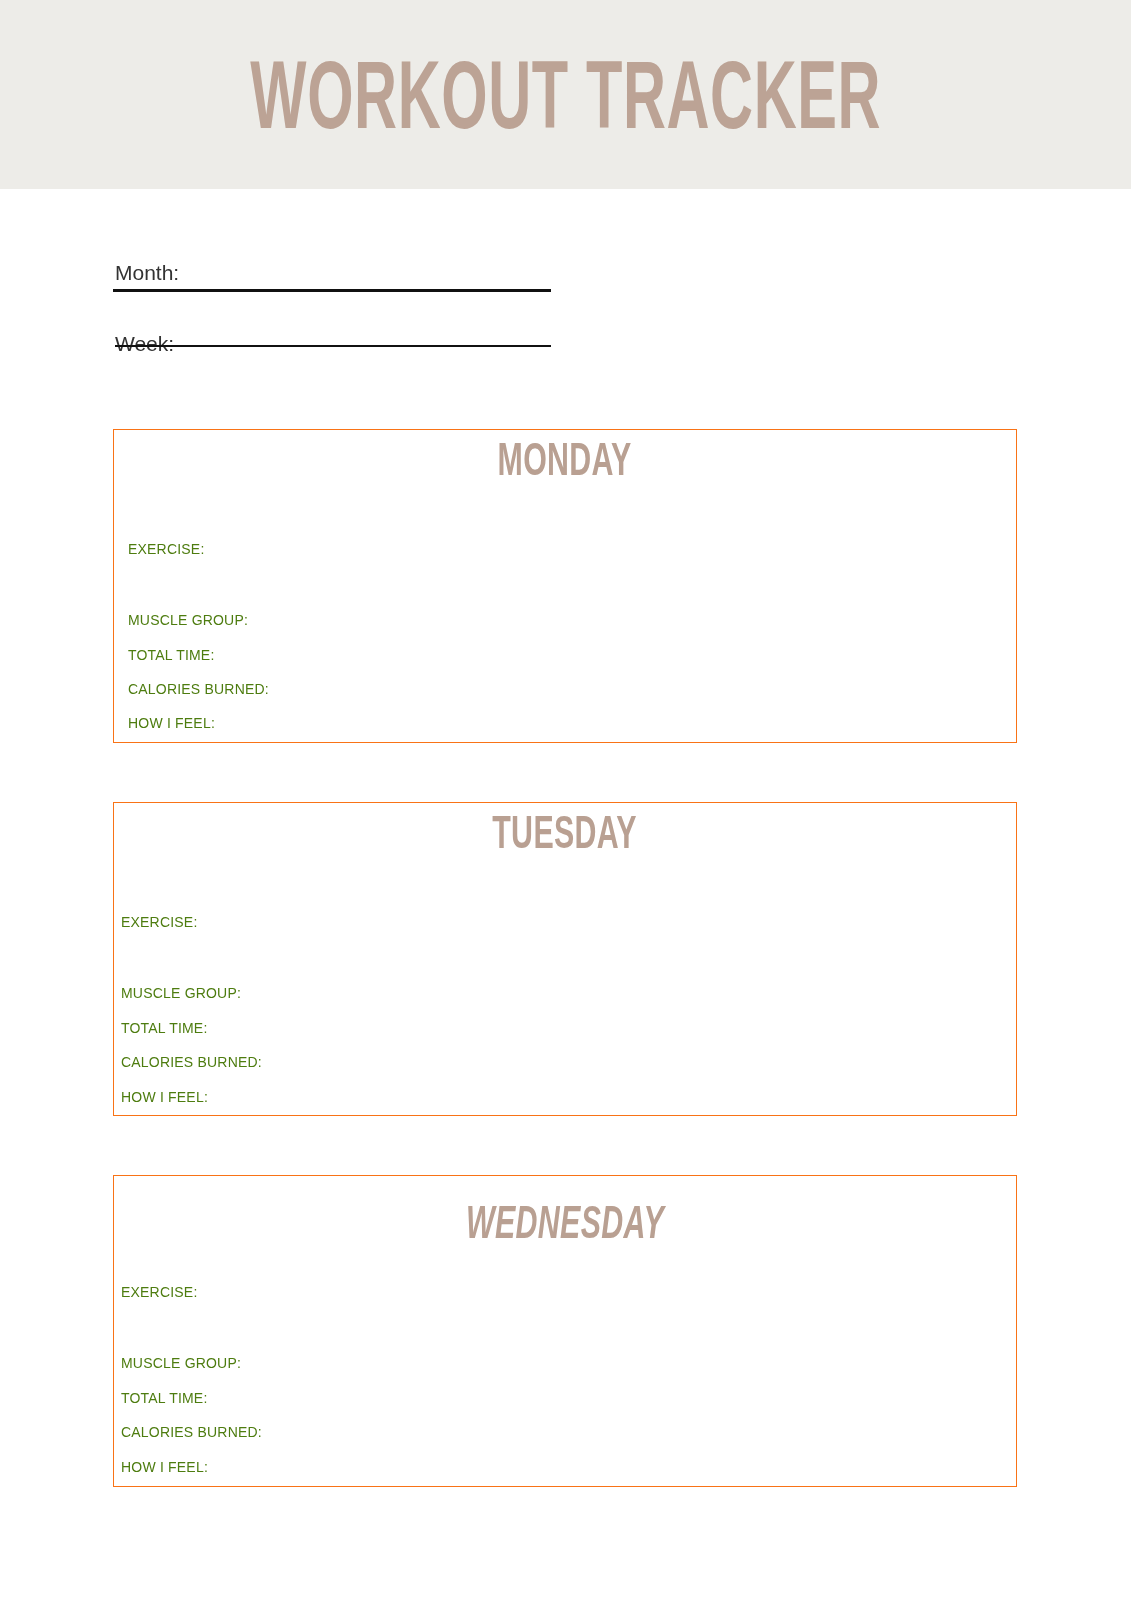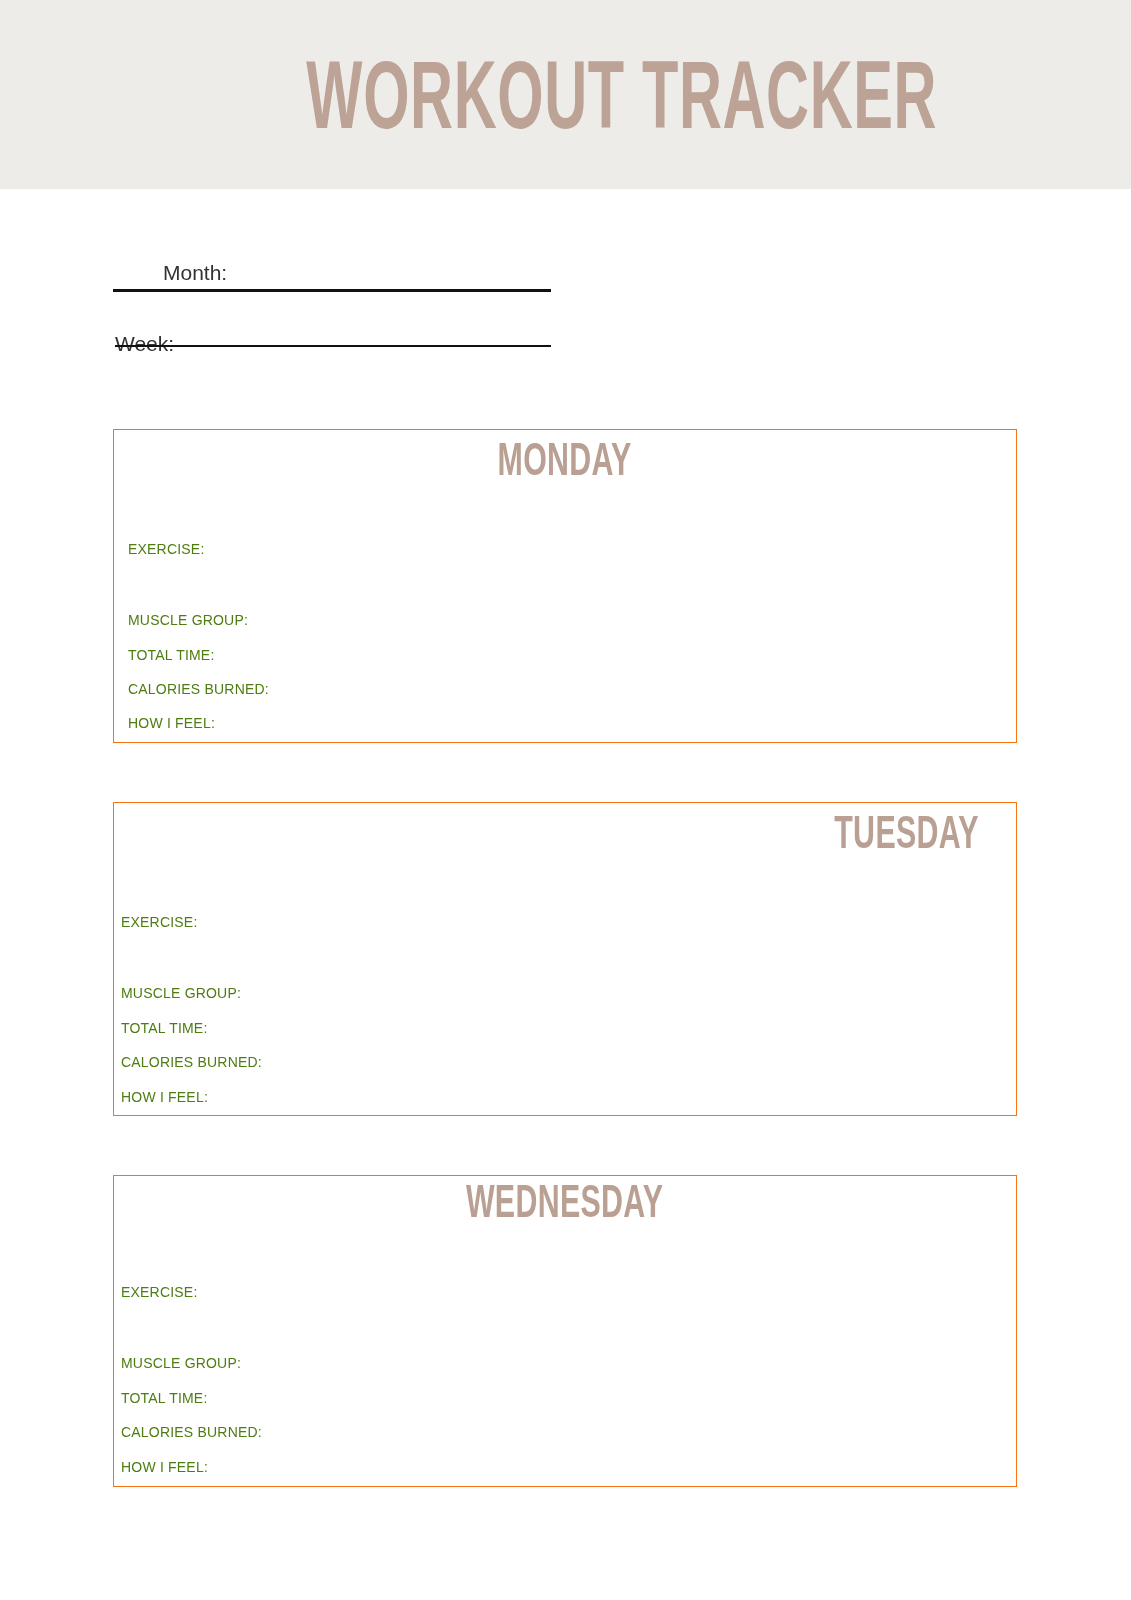--- a/index.html
+++ b/index.html
@@ -7,21 +7,21 @@
     width:1131px; height:1600px; position:relative; overflow:hidden;
     background:#ffffff;
     font-family:"Liberation Sans", sans-serif;
   }
   .header {
     position:absolute; left:0; top:0; width:1131px; height:189px;
     background:#edece8;
   }
   .title {
     position:absolute; left:0; top:40px; width:1131px; height:110px;
-    display:flex; align-items:center; justify-content:flex-end;
+    display:flex; align-items:center; justify-content:center;
   }
   .title span {
     display:inline-block;
     font-family:"Liberation Sans", sans-serif;
     font-weight:bold;
     font-size:96px;
     line-height:1;
     color:#bca395;
     transform:scaleX(0.62);
     letter-spacing:1px;
@@ -59,53 +59,53 @@
 </head>
 <body>
 
 <div class="header">
   <div class="title">
     <span>WORKOUT TRACKER</span>
   </div>
 </div>
 
 <div class="field" style="top:258px; height:36px;">
-  <span class="flabel" style="top:4px;margin-left:48px;">Month:</span>
+  <span class="flabel" style="top:4px;">Month:</span>
   <div class="fline" style="top:31px; height:3px;"></div>
 </div>
 
 <div class="field" style="top:313px; height:36px; left:115px; width:436px;">
   <span class="flabel" style="top:20px; left:0;">Week:</span>
   <div class="fline" style="top:32px; height:2px; width:436px;"></div>
 </div>
 
 <div class="day-box" style="top:429px; height:314px;">
   <div class="day-heading" style="top:4px;">
     <span>MONDAY</span>
   </div>
   <span class="row-label" style="left:14px; top:100px;">EXERCISE:</span>
   <span class="row-label" style="left:14px; top:171px;">MUSCLE GROUP:</span>
   <span class="row-label" style="left:14px; top:206px;">TOTAL TIME:</span>
   <span class="row-label" style="left:14px; top:240px;">CALORIES BURNED:</span>
   <span class="row-label" style="left:14px; top:274px;">HOW I FEEL:</span>
 </div>
 
 <div class="day-box" style="top:802px; height:314px;">
-  <div class="day-heading" style="top:4px;justify-content:flex-end;">
+  <div class="day-heading" style="top:4px;">
     <span>TUESDAY</span>
   </div>
   <span class="row-label" style="left:7px; top:100px;">EXERCISE:</span>
   <span class="row-label" style="left:7px; top:171px;">MUSCLE GROUP:</span>
   <span class="row-label" style="left:7px; top:206px;">TOTAL TIME:</span>
   <span class="row-label" style="left:7px; top:240px;">CALORIES BURNED:</span>
   <span class="row-label" style="left:7px; top:275px;">HOW I FEEL:</span>
 </div>
 
 <div class="day-box" style="top:1175px; height:312px;">
-  <div class="day-heading" style="top:0;">
+  <div class="day-heading" style="top:21px;font-style:italic;">
     <span>WEDNESDAY</span>
   </div>
   <span class="row-label" style="left:7px; top:97px;">EXERCISE:</span>
   <span class="row-label" style="left:7px; top:168px;">MUSCLE GROUP:</span>
   <span class="row-label" style="left:7px; top:203px;">TOTAL TIME:</span>
   <span class="row-label" style="left:7px; top:237px;">CALORIES BURNED:</span>
   <span class="row-label" style="left:7px; top:272px;">HOW I FEEL:</span>
 </div>
 
 </body></html>

